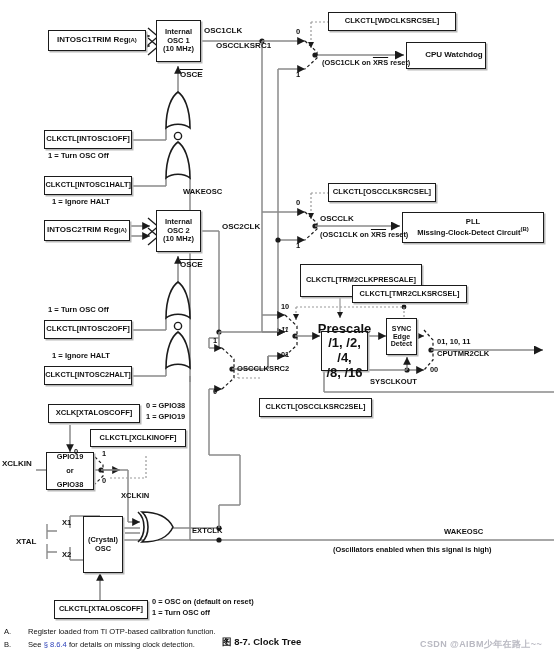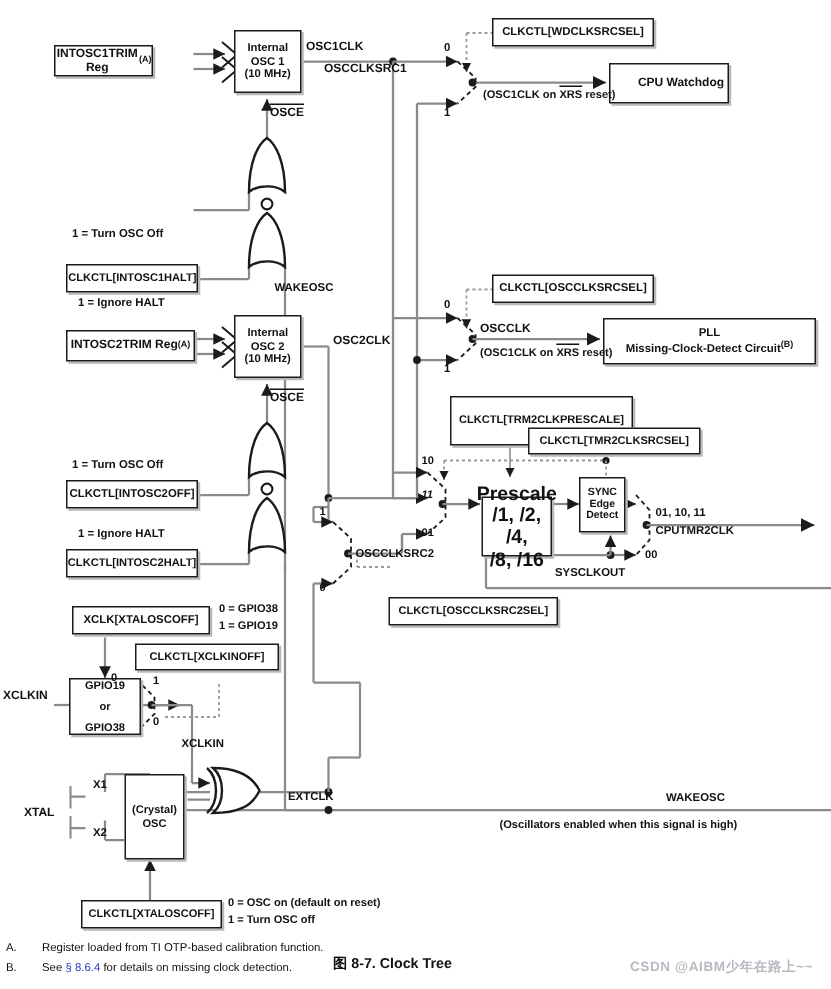--- a/index.html
+++ b/index.html
@@ -204,21 +204,21 @@
       <circle cx="178" cy="136" r="3.6"></circle>
       <circle cx="178" cy="326" r="3.6"></circle>
     </g>
 
     <g fill="#ffffff" stroke="#1b1b1b" stroke-width="1.6">
       <path d="M142,512 C150,519 150,535 142,542 C158,542 168,538 173,527 C168,517 158,512 142,512 Z"></path>
       <path d="M138,512 C146,519 146,535 138,542" fill="none"></path>
     </g>
   </svg>
 
-  <div class="box" style="left:36px;top:30px;width:66px;height:21px;font-size:8px;">
+  <div class="box" style="left:48px;top:30px;width:98px;height:21px;font-size:8px;">
     <span>INTOSC1TRIM Reg</span>
       <span class="sup">(A)</span>
   </div>
 
   <div class="box" style="left:156px;top:20px;width:45px;height:42px;font-size:7.5px;flex-direction:column;">
     <span>Internal</span>
     <span>OSC 1</span>
     <span>(10 MHz)</span>
   </div>
 
@@ -226,31 +226,34 @@
     <span>INTOSC2TRIM Reg</span>
       <span class="sup">(A)</span>
   </div>
 
   <div class="box" style="left:156px;top:210px;width:45px;height:42px;font-size:7.5px;flex-direction:column;">
     <span>Internal</span>
     <span>OSC 2</span>
     <span>(10 MHz)</span>
   </div>
 
+  <div class="box" style="left:44px;top:130px;width:88px;height:19px;font-size:7.6px;">
+    <span>CLKCTL[INTOSC1OFF]</span>
+  </div>
   <div class="box" style="left:44px;top:176px;width:88px;height:19px;font-size:7.4px;justify-content:flex-end;">
     <span>CLKCTL[INTOSC1HALT]</span>
   </div>
   <div class="box" style="left:44px;top:320px;width:88px;height:19px;font-size:7.6px;">
     <span>CLKCTL[INTOSC2OFF]</span>
   </div>
   <div class="box" style="left:44px;top:366px;width:88px;height:19px;font-size:7.4px;">
     <span>CLKCTL[INTOSC2HALT]</span>
   </div>
 
-  <div class="box" style="left:328px;top:12px;width:108px;height:19px;font-size:7.6px;text-align:center;">
+  <div class="box" style="left:328px;top:12px;width:128px;height:19px;font-size:7.6px;text-align:center;">
     <span>CLKCTL[WDCLKSRCSEL]</span>
   </div>
   <div class="box" style="left:406px;top:42px;width:80px;height:27px;font-size:8px;padding-left:16px;">
     <span>CPU Watchdog</span>
   </div>
 
   <div class="box" style="left:328px;top:183px;width:108px;height:19px;font-size:7.6px;">
     <span>CLKCTL[OSCCLKSRCSEL]</span>
   </div>
 

